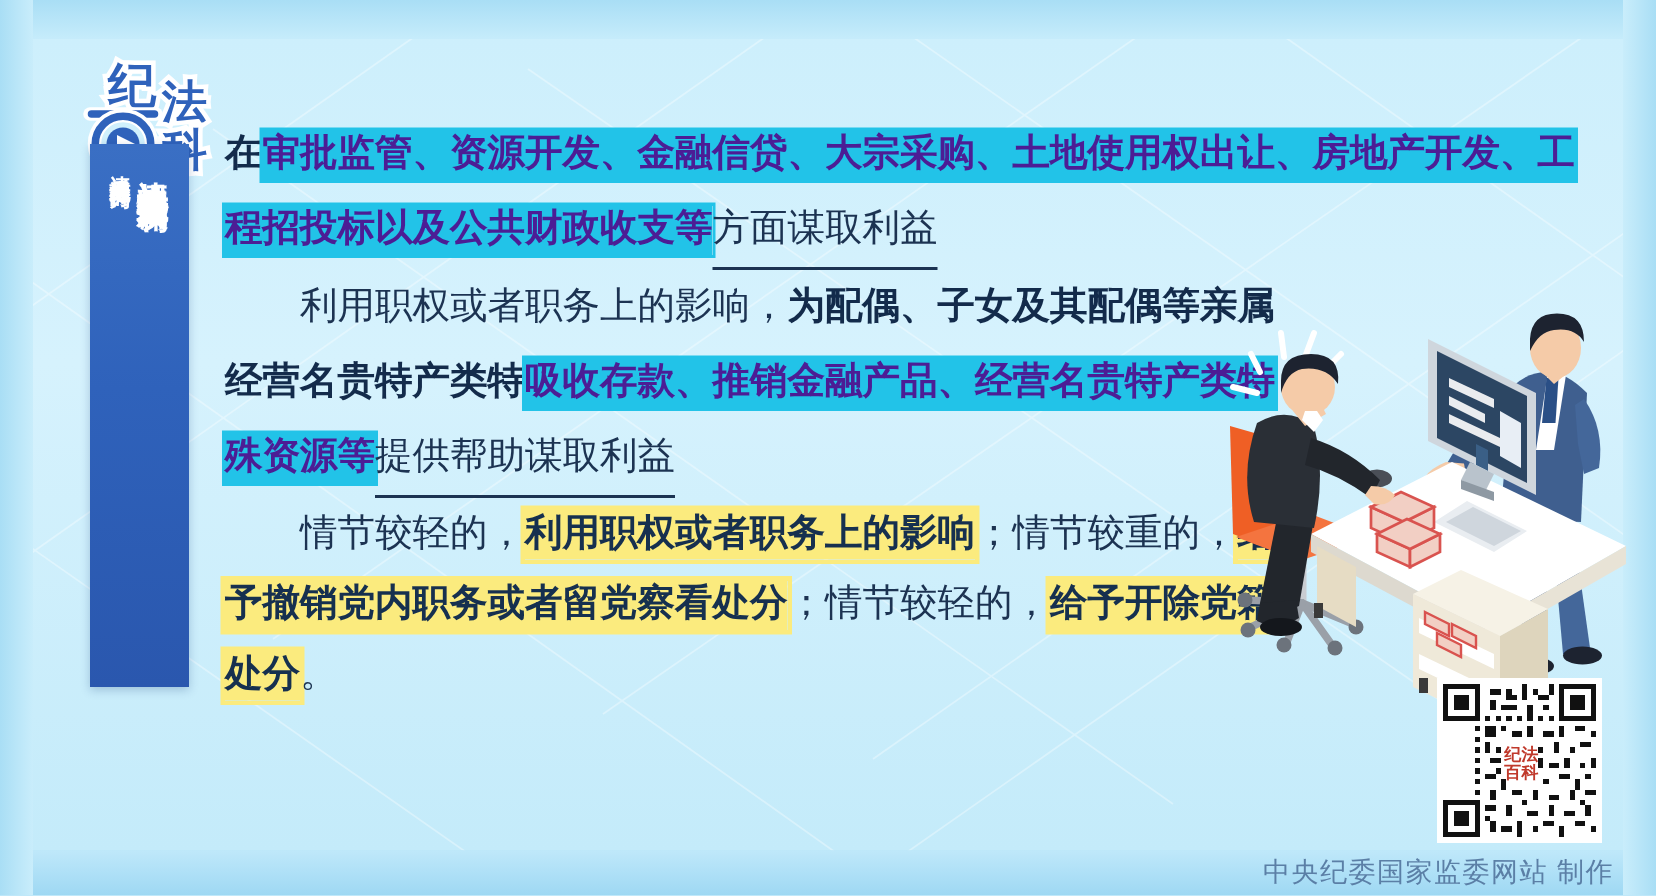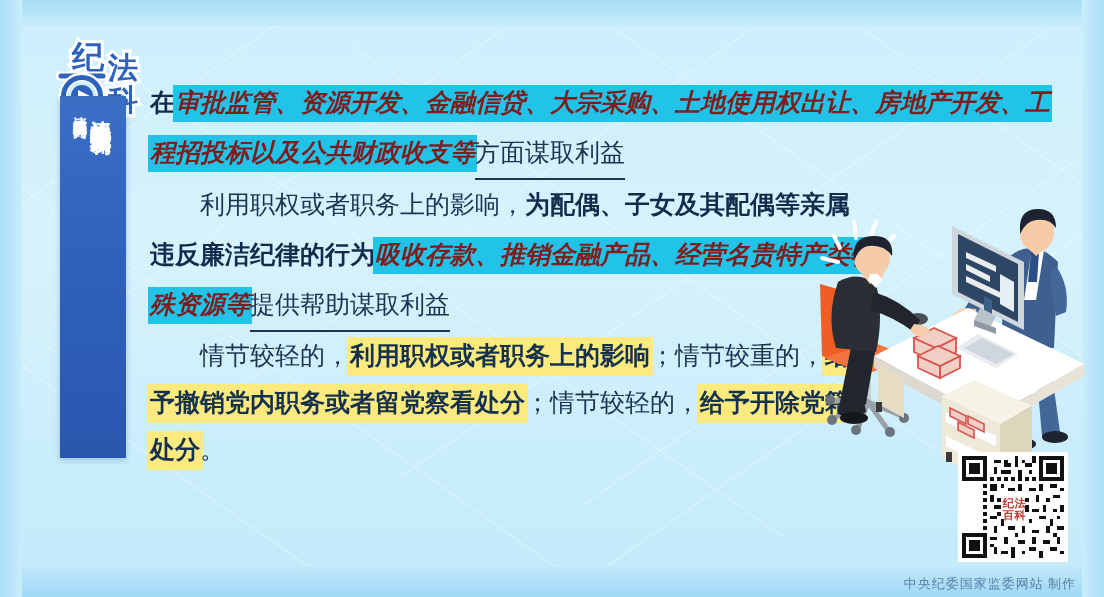--- a/index.html
+++ b/index.html
@@ -52,41 +52,41 @@
   
   .body-copy{
     position:absolute;left:150px;top:78px;width:700px;
     font-size:25px;line-height:50px;color:#1c3352;
     letter-spacing:0px;
   }
   .para{margin:0 0 2px 0;}
   .ln{display:block;white-space:nowrap;height:50px;}
   .indent{display:inline-block;width:50px;}
   b.bd{font-weight:bold;color:#132b4b;}
-  .hl-cyan{background:#22c3e8;color:#7f1d1d;font-weight:bold;
-    padding:2px 0 4px 0;box-shadow:0 0 0 2px #22c3e8;font-style:italic;}
+  .hl-cyan{background:#22c3e8;color:#4c1d95;font-weight:bold;
+    padding:2px 0 4px 0;box-shadow:0 0 0 2px #22c3e8;}
   .hl-yellow{background:#fbeb7e;color:#16304f;font-weight:bold;
     padding:2px 0 4px 0;box-shadow:0 0 0 3px #fbeb7e;}
   .ul{border-bottom:2px solid #1c3352;padding-bottom:12px;}
   .p3{line-height:47px;}
   .p3 .ln{height:47px;}
 
   
   .illus{position:absolute;left:818px;top:196px;width:266px;height:300px;}
   .illus svg{display:block;}
 
   
   .qr{position:absolute;left:958px;top:452px;width:110px;height:110px;background:#ffffff;padding:4px;box-sizing:border-box;}
   .qr svg{display:block;}
 
   
   .footer{
     position:absolute;right:28px;bottom:4px;
-    color:#5b7fa6;font-size:13px;letter-spacing:1px;
-    font-family:Liberation Serif, serif;
+    color:#5b7fa6;font-size:18px;letter-spacing:1px;
+    font-family:Liberation Sans, sans-serif;
   }
 </style>
 </head>
 <body>
 
 <div id="poster">
 
   <div class="frame-top"></div>
   <div class="frame-bot"></div>
   <div class="frame-left"></div>
@@ -142,21 +142,21 @@
 
   <div class="body-copy">
 
     <div class="para">
       <span class="ln"><b class="bd">在</b><span class="hl-cyan">审批监管、资源开发、金融信贷、大宗采购、土地使用权出让、房地产开发、工</span></span>
       <span class="ln"><span class="hl-cyan">程招投标以及公共财政收支等</span><span class="ul">方面谋取利益</span></span>
     </div>
 
     <div class="para">
       <span class="ln"><span class="indent"></span><span>利用职权或者职务上的影响，</span><b class="bd">为配偶、子女及其配偶等亲属</b></span>
-      <span class="ln"><b class="bd">违反廉洁纪律的行为</b><span class="hl-cyan">吸收存款、推销金融产品、经营名贵特产类特</span></span>
+      <span class="ln"><b class="bd">经营名贵特产类特</b><span class="hl-cyan">吸收存款、推销金融产品、经营名贵特产类特</span></span>
       <span class="ln"><span class="hl-cyan">殊资源等</span><span class="ul">提供帮助谋取利益</span></span>
     </div>
 
     <div class="para p3">
       <span class="ln"><span class="indent"></span><span>情节较轻的，</span><span class="hl-yellow">利用职权或者职务上的影响</span><span>；情节较重的，</span><span class="hl-yellow">给</span></span>
       <span class="ln"><span class="hl-yellow">予撤销党内职务或者留党察看处分</span><span>；情节较轻的，</span><span class="hl-yellow">给予开除党籍</span></span>
       <span class="ln"><span class="hl-yellow">处分</span><span>。</span></span>
     </div>
 
   </div>

